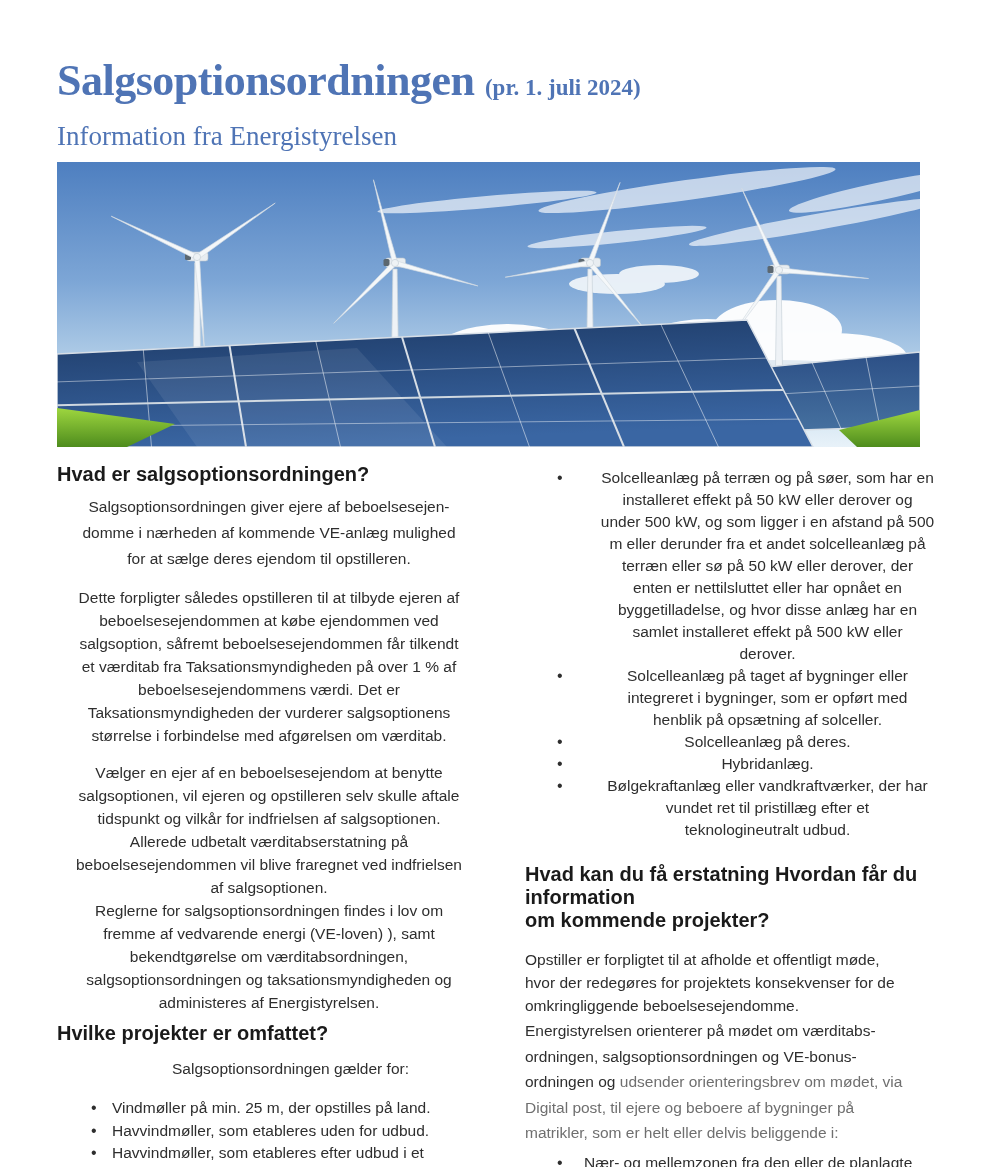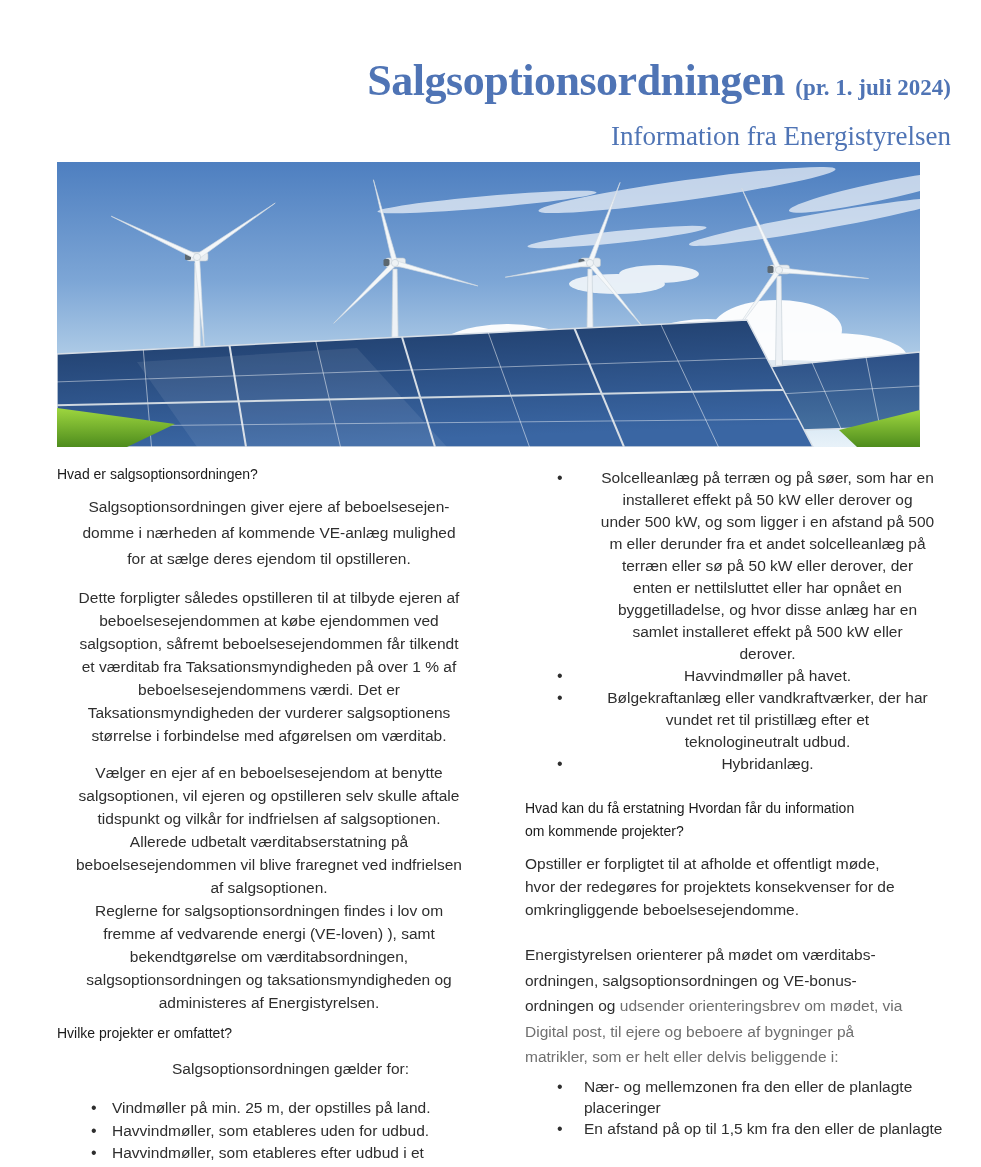--- a/index.html
+++ b/index.html
@@ -1,36 +1,36 @@
 <!DOCTYPE html>
 <html><head>
 <meta charset="utf-8">
 <style>
   * { margin:0; padding:0; box-sizing:border-box; }
   html,body { width:981px; height:1167px; overflow:hidden; background:#ffffff; }
   body { font-family:"Liberation Sans", sans-serif; color:#2e2e2e; }
   .page { width:981px; height:1167px; padding-left:57px; padding-right:30px; overflow:hidden; }
 
   
-  .doc-header { text-align:right; padding-top:56px; }
+  .doc-header { text-align:left; padding-top:56px; }
   .doc-title { font-family:"Liberation Serif", serif; font-weight:bold; color:#4f74b5;
                font-size:44px; line-height:50px; letter-spacing:-0.5px; }
   .doc-title .suffix { font-size:23px; letter-spacing:0; }
   .doc-subtitle { font-family:"Liberation Serif", serif; color:#4f74b5; font-size:27px; margin-top:8px; }
 
   
   .hero { width:863px; height:285px; margin-top:10px; overflow:hidden; }
   .hero svg { display:block; }
 
   
   .columns { display:flex; gap:44px; margin-top:16px; width:894px; }
   .col-left  { width:424px; }
   .col-right { width:426px; }
 
-  h2 { font-size:14px; font-weight:normal; color:#1a1a1a; line-height:22px; white-space:pre-line; }
+  h2 { font-size:20px; font-weight:bold; color:#1a1a1a; line-height:22px; white-space:pre-line; }
   p  { font-size:15.5px; white-space:pre-line; }
 
   .col-left p  { line-height:23px;text-align:center; }
   .p1 { margin-top:9px;  line-height:26px !important; }
   .p2 { margin-top:14px; }
   .p3 { margin-top:14px; }
   .p4 { }
   .h2b  { margin-top:8px; }
   .intro{ margin-top:13px;margin-left:43px; }
 
@@ -40,22 +40,22 @@
 
   .col-left ul { margin-top:17px; }
   .col-left li { padding-left:55px; line-height:22.5px; }
   .col-left li::before { left:34px; }
 
   .col-right ul.first { margin-top:4px;text-align:center; }
   .col-right li { padding-left:59px; line-height:22px; }
   .col-right li::before { left:32px; }
 
   .col-right h2 { margin-top:22px; line-height:23px; }
-  .rp1 { margin-top:9px;  line-height:23px; }
-  .rp2 { margin-top:21px;  line-height:25.5px; }
+  .rp1 { margin-top:16px;  line-height:23px; }
+  .rp2 { margin-top:1px;  line-height:25.5px; }
   .grey-run { color:#6f6f6f; }
   ul.zones { margin-top:6px; }
   ul.zones li { line-height:21px; }
 </style>
 </head>
 <body>
 
 <div class="page">
 
   <div class="doc-header">
@@ -246,25 +246,28 @@
       <ul class="first">
         <li>Solcelleanlæg på terræn og på søer, som har en
 installeret effekt på 50 kW eller derover og
 under 500 kW, og som ligger i en afstand på 500
 m eller derunder fra et andet solcelleanlæg på
 terræn eller sø på 50 kW eller derover, der
 enten er nettilsluttet eller har opnået en
 byggetilladelse, og hvor disse anlæg har en
 samlet installeret effekt på 500 kW eller
 derover.</li>
-        <li>Havvindmøller på havet.</li>
+        <li>Solcelleanlæg på taget af bygninger eller
+integreret i bygninger, som er opført med
+henblik på opsætning af solceller.</li>
+        <li>Solcelleanlæg på deres.</li>
+        <li>Hybridanlæg.</li>
         <li>Bølgekraftanlæg eller vandkraftværker, der har
 vundet ret til pristillæg efter et
 teknologineutralt udbud.</li>
-        <li>Hybridanlæg.</li>
       </ul>
       <h2>Hvad kan du få erstatning Hvordan får du information
 om kommende projekter?</h2>
       <p class="rp1">Opstiller er forpligtet til at afholde et offentligt møde,
 hvor der redegøres for projektets konsekvenser for de
 omkringliggende beboelsesejendomme.</p>
       <p class="rp2"><span>Energistyrelsen orienterer på mødet om værditabs-
 ordningen, salgsoptionsordningen og VE-bonus-
 ordningen og </span><span class="grey-run">udsender orienteringsbrev om mødet, via
 Digital post, til ejere og beboere af bygninger på

